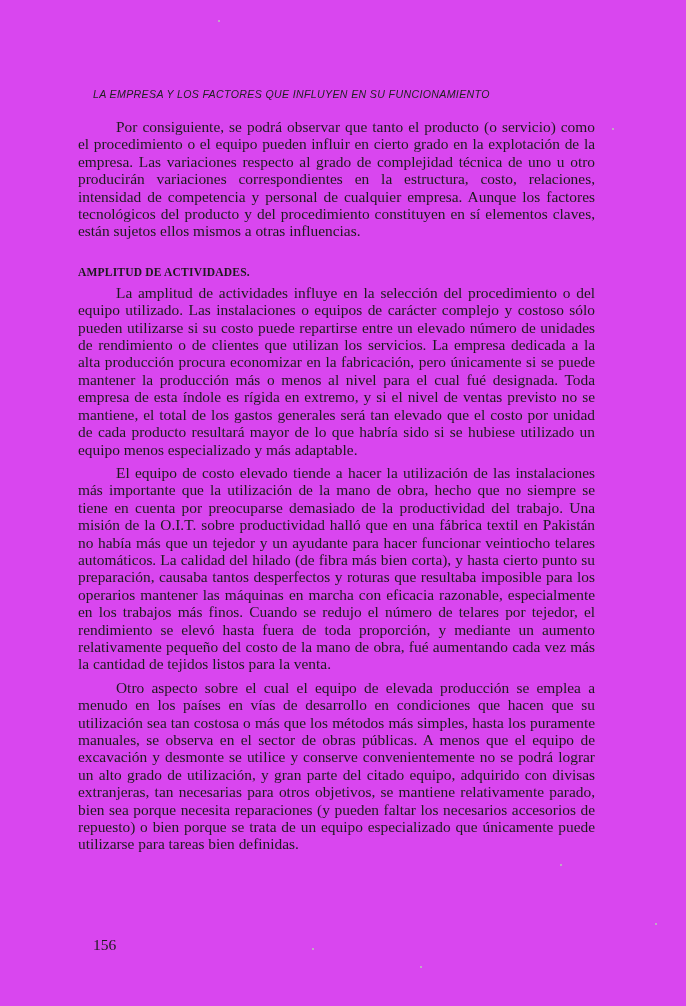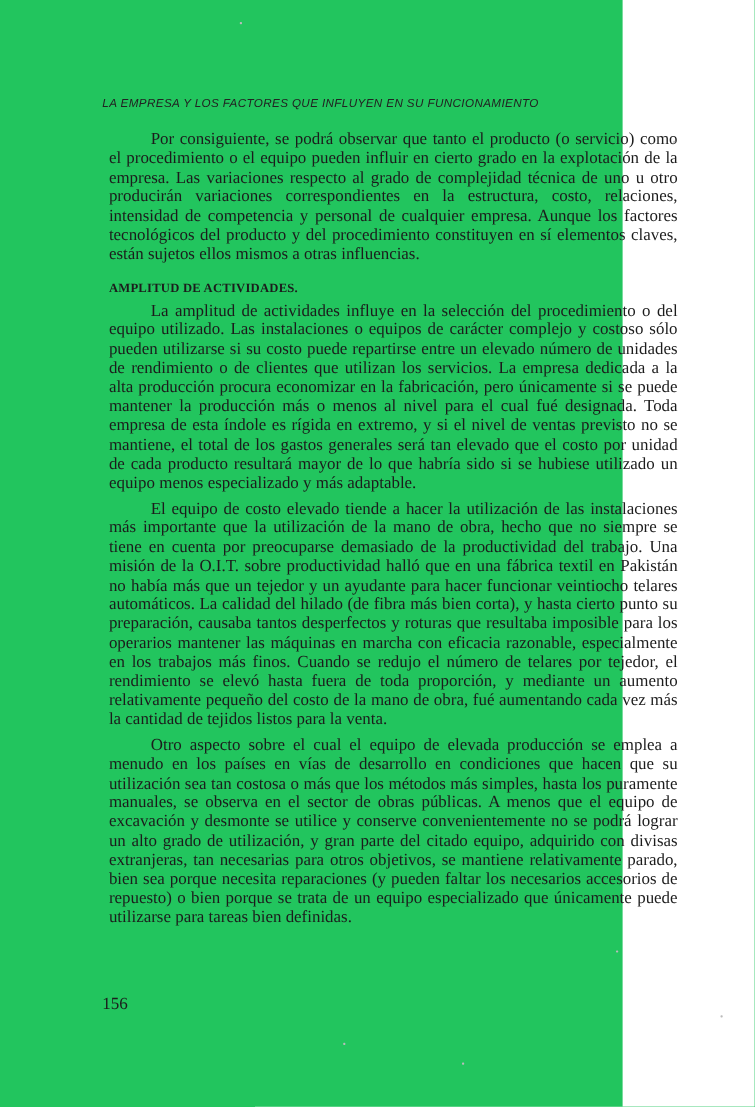--- a/index.html
+++ b/index.html
@@ -1,40 +1,40 @@
 <!DOCTYPE html>
 <html><head>
 <meta charset="utf-8">
 <style>
   html, body { margin: 0; padding: 0; }
   body {
     width: 686px; height: 1006px; background: #ffffff; position: relative; overflow: hidden;
     color: #1a1a1a;
   }
-  .page { position: absolute; left: 0; top: 0; width: 566px; height: 1006px; background: #22c55e; }
+  .page { position: absolute; left: 0; top: 0; width: 686px; height: 1006px; background: #d946ef; }
   .running-head {
     position: absolute; left: 93px; top: 88px; width: 520px;
     font-family: "Liberation Sans", sans-serif; font-style: italic;
     font-size: 10.6px; letter-spacing: 0.35px; color: #222;
     white-space: nowrap;
   }
   .body-col {
-    position: absolute; left: 99px; top: 118px; width: 517px;
+    position: absolute; left: 78px; top: 118px; width: 517px;
     font-family: "Liberation Serif", serif; font-size: 15.4px; line-height: 17.4px;
     color: #1c1c1c;
   }
   .para { margin: 0; text-align: justify; text-indent: 38px; hyphens: none; }
   .para + .para { margin-top: 6px; }
   .section-heading {
-    margin: 15px 0 5px 0;
+    margin: 25px 0 5px 0;
     font-family: "Liberation Serif", serif; font-weight: bold;
     font-size: 11.5px; letter-spacing: 0.2px; line-height: 14px;
   }
   .page-number {
-    position: absolute; left: 93px; top: 904px;
+    position: absolute; left: 93px; top: 936px;
     font-family: "Liberation Serif", serif; font-size: 15.5px; color: #1c1c1c;
   }
   .speck { position: absolute; width: 1.5px; height: 1.5px; background: #bbb; border-radius: 50%; }
 </style>
 </head>
 <body>
 
 <div class="page">
   <div class="running-head">LA EMPRESA Y LOS FACTORES QUE INFLUYEN EN SU FUNCIONAMIENTO</div>
 

